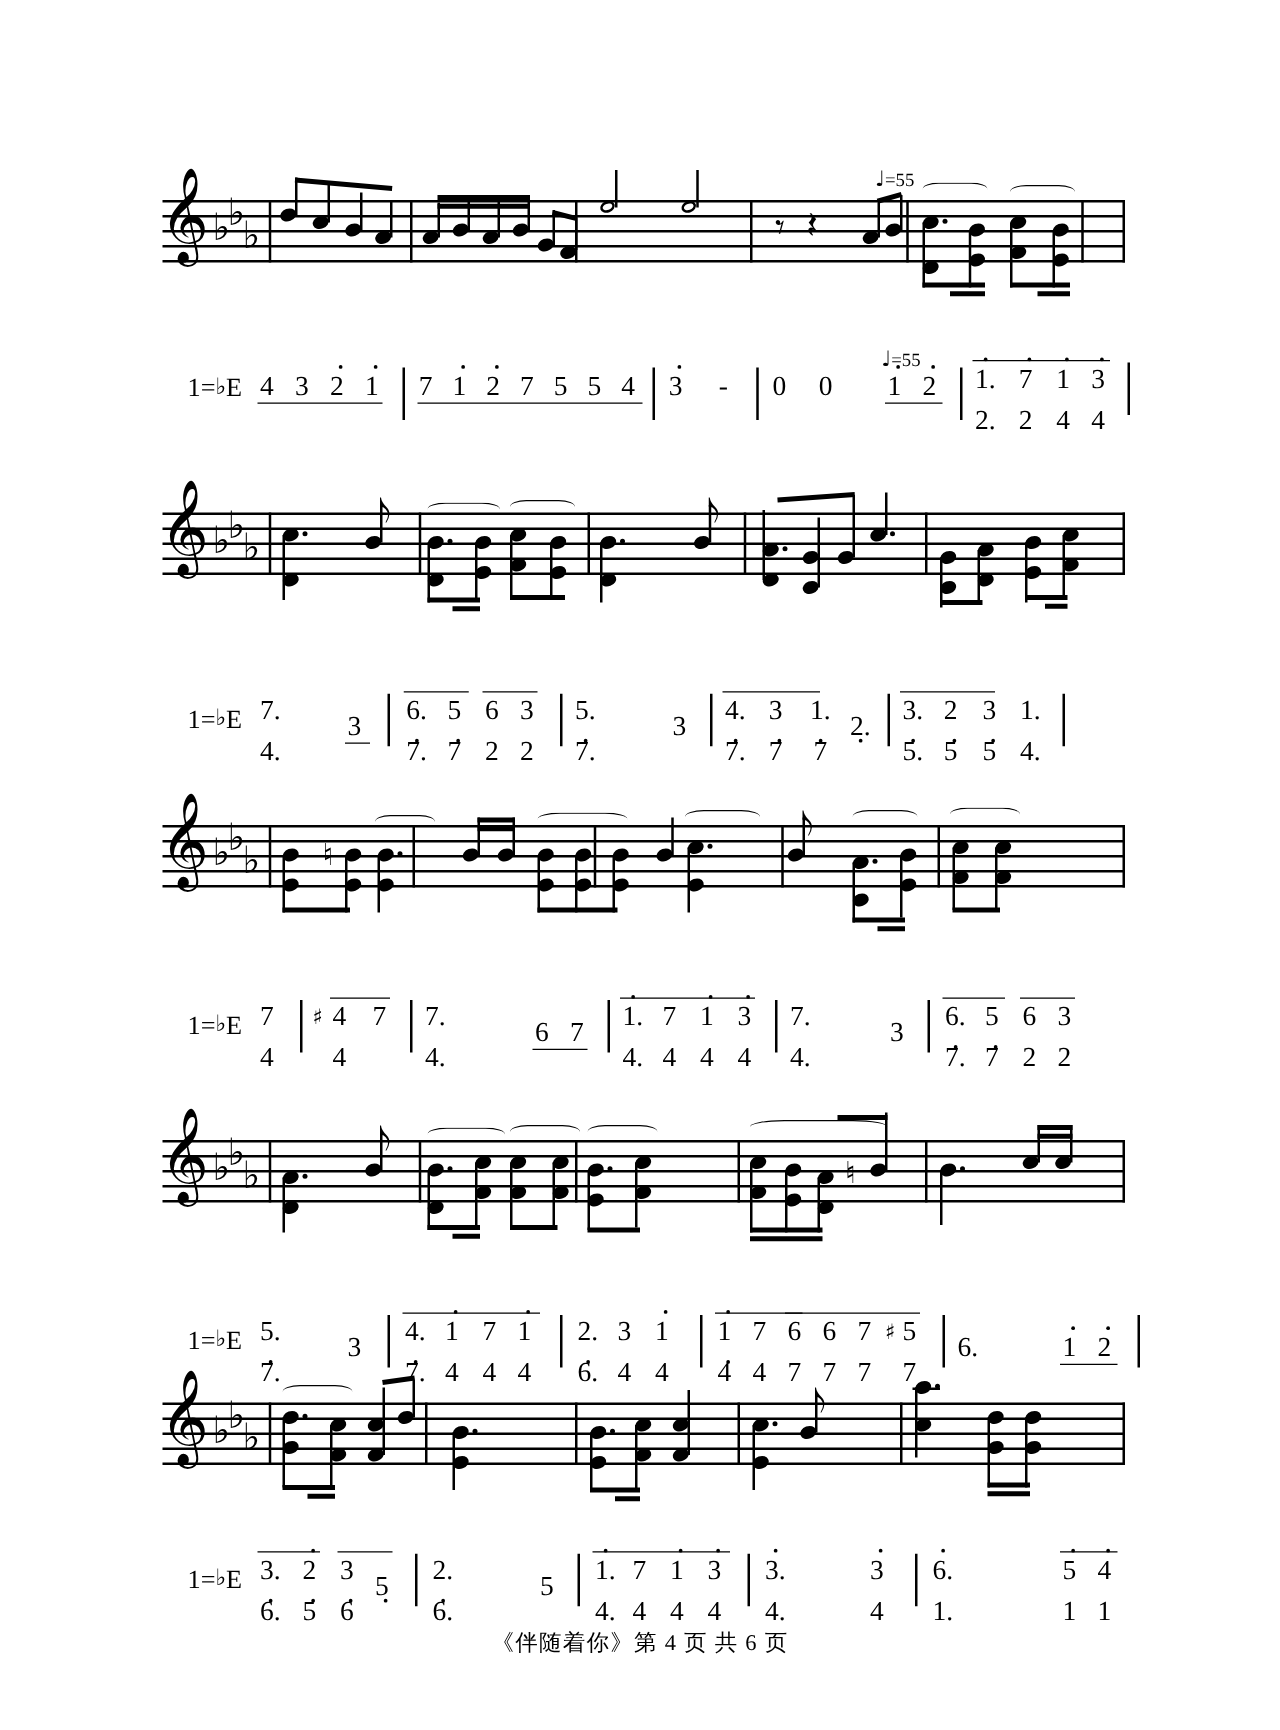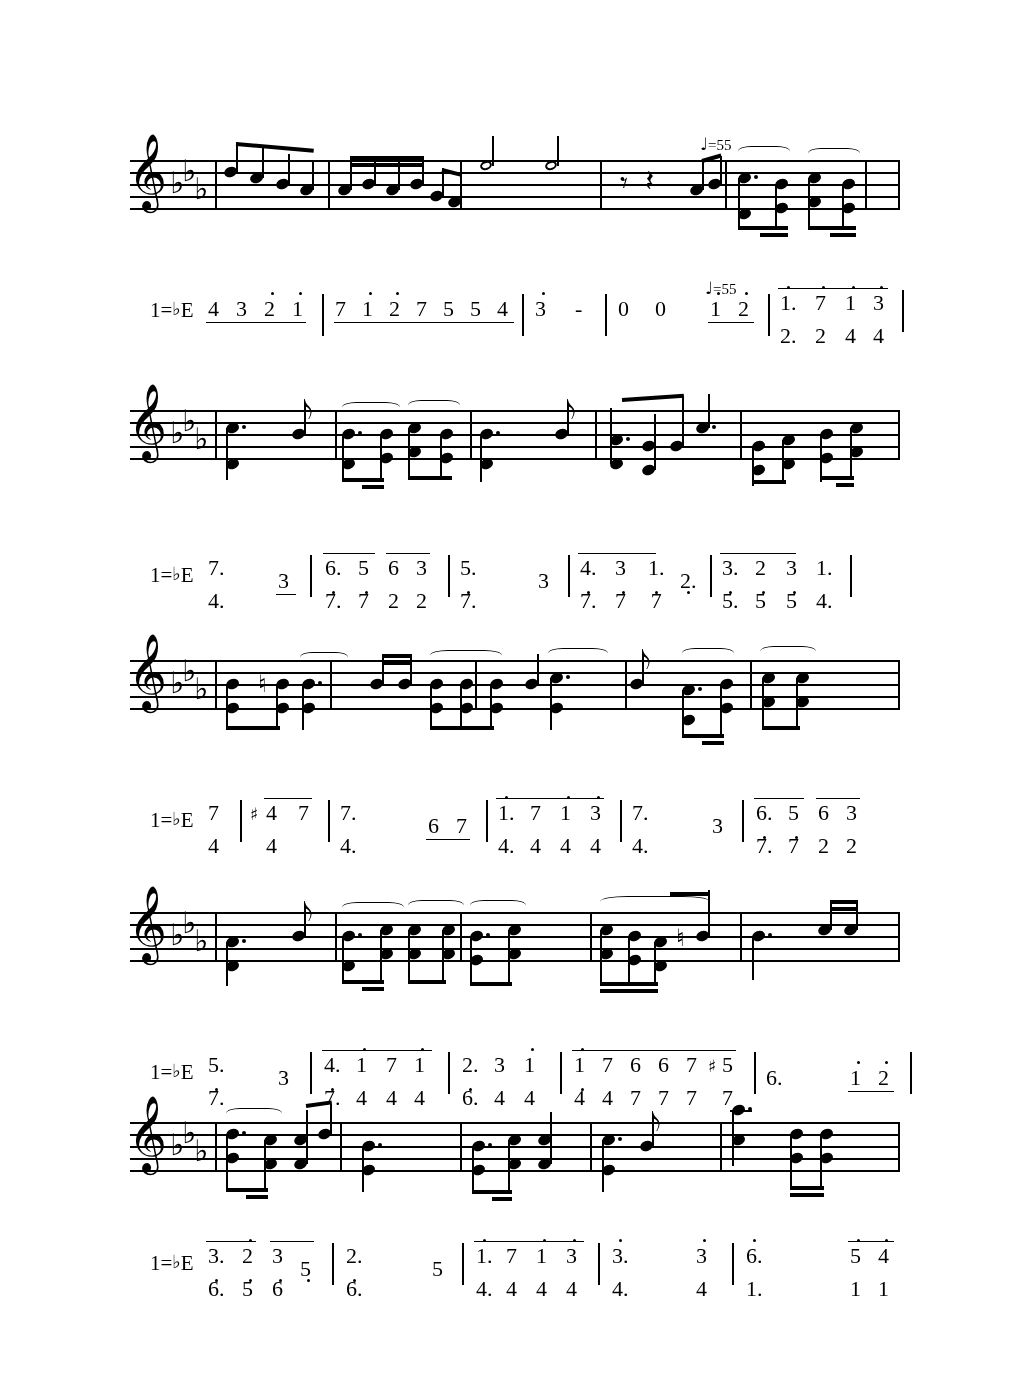--- a/index.html
+++ b/index.html
@@ -935,14 +935,15 @@
     </div>
     <div class="udot" style="left:707px;top:-4px;"></div>
     <div class="cell" style="left:728px;top:2px;">
       <span class="u">4</span>
       <span class="l">1</span>
     </div>
     <div class="udot" style="left:735px;top:-4px;"></div>
     <div class="uline" style="left:698px;top:-2px;width:46px;"></div>
   </div>
 
+  <div class="footer" style="top:1302px;">《伴随着你》第 4 页  共 6 页</div>
 
 </div>
 
 </body></html>

